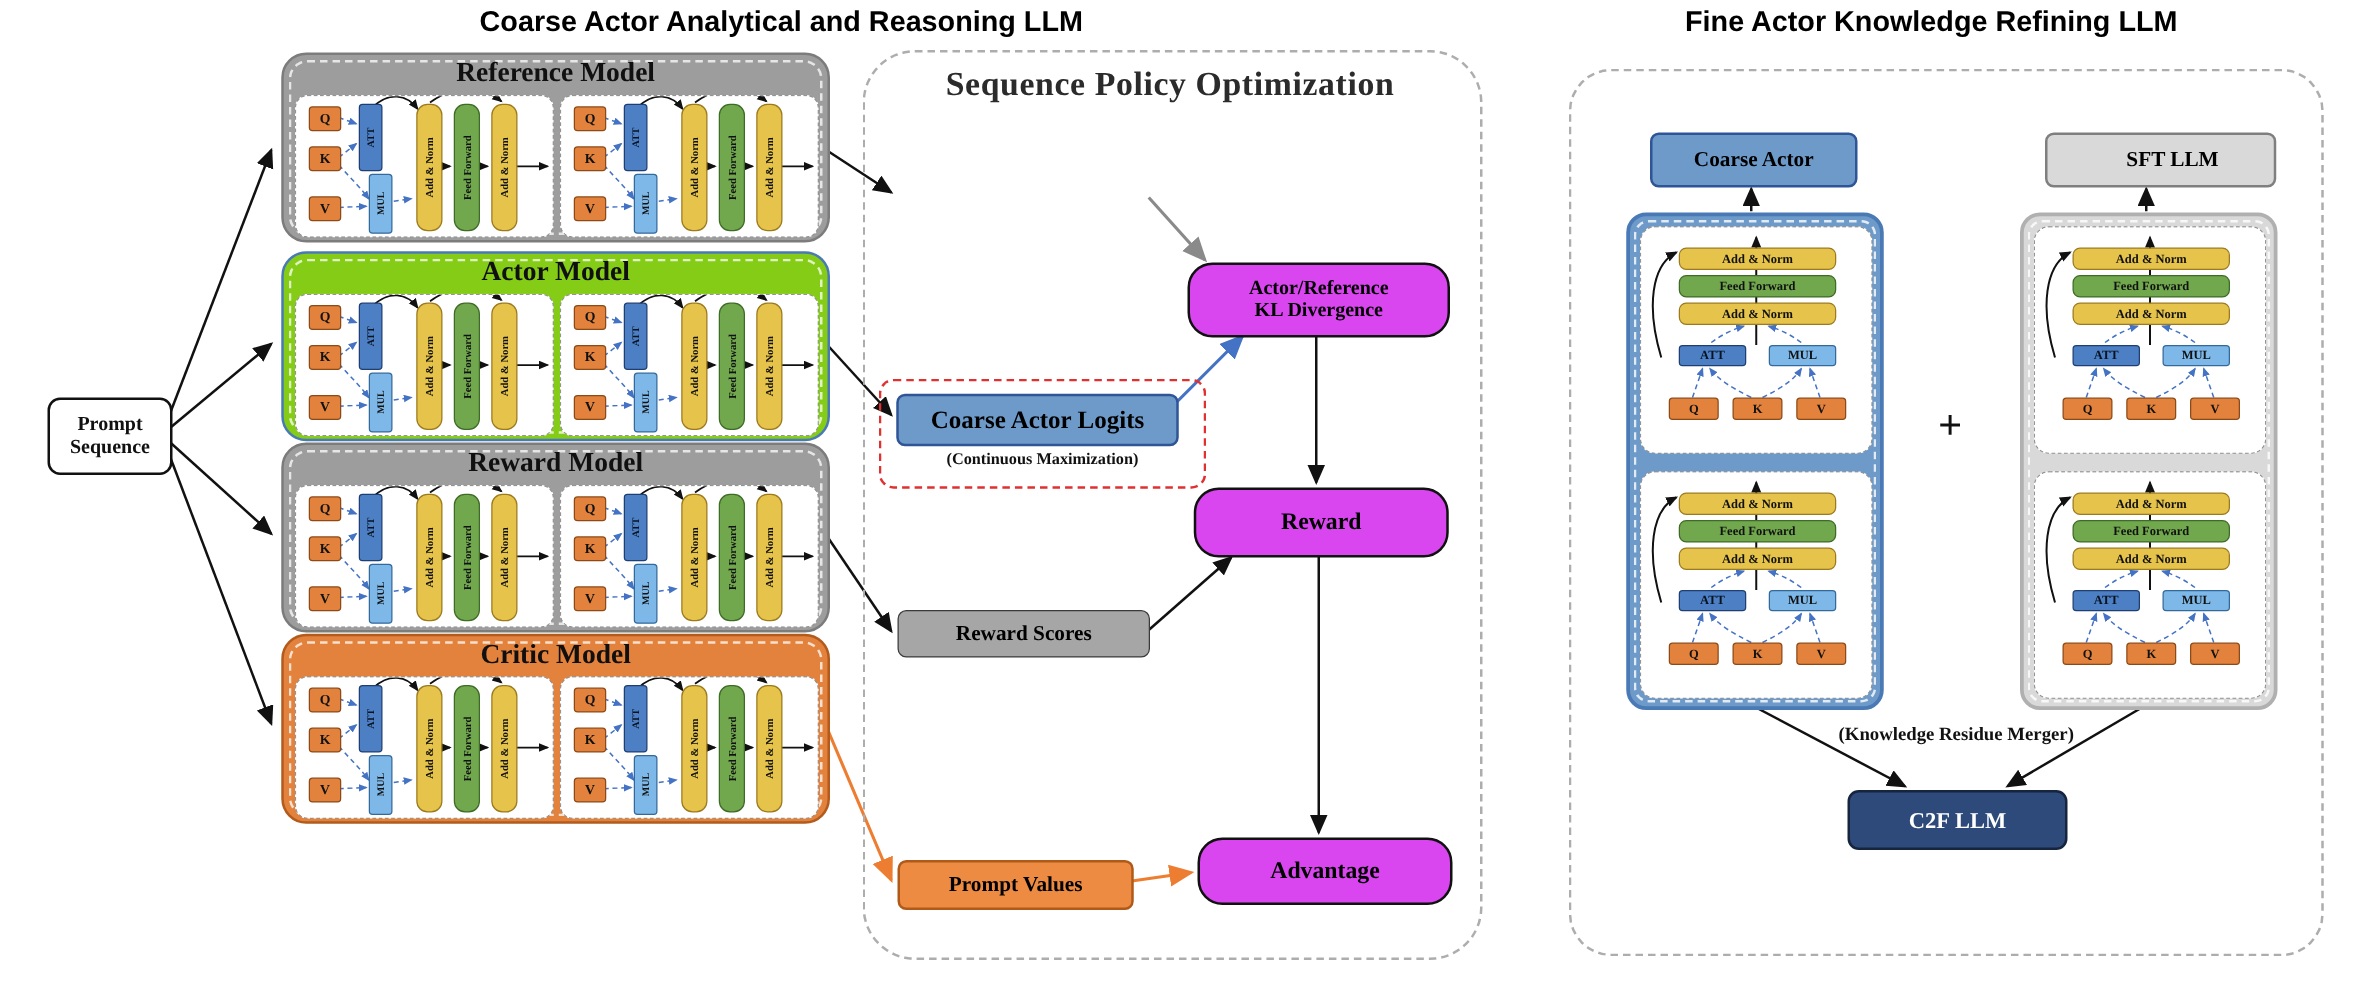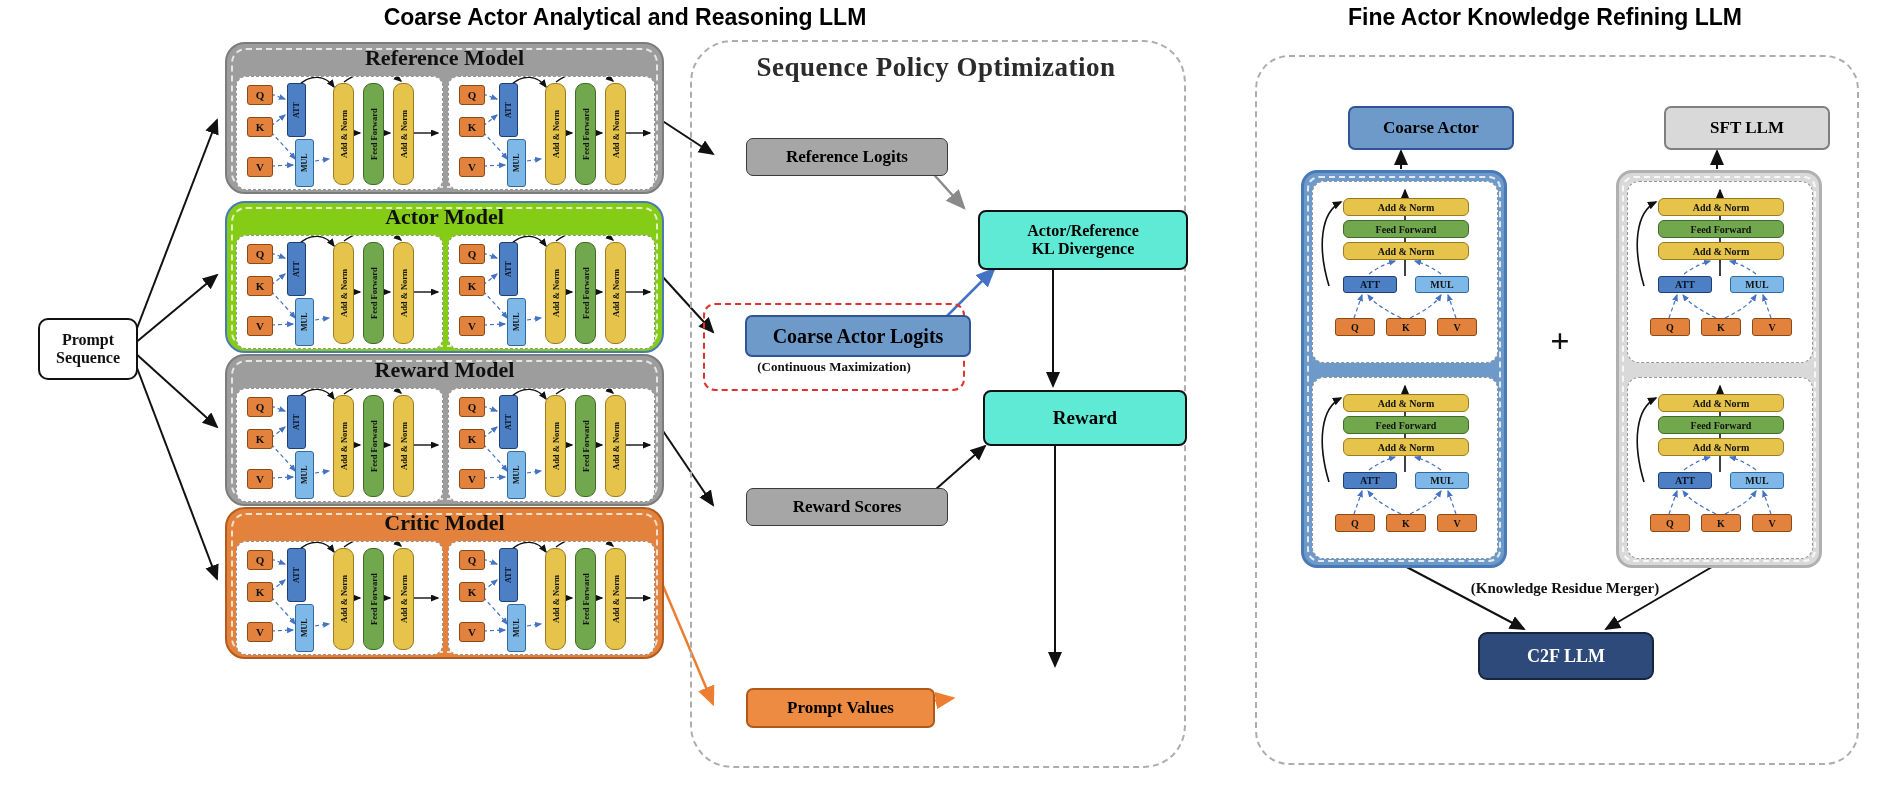--- a/index.html
+++ b/index.html
@@ -48,44 +48,44 @@
   .pill.grn{background:#71a84e;border:1px solid #3e6b25;}
   .p1{left:96px;}.p2{left:126px;}.p3{left:156px;}
 
   
   .ppo{position:absolute;left:690px;top:40px;width:492px;height:724px;border:2px dashed #adadad;
     border-radius:42px;}
   .ppo-title{position:absolute;left:690px;top:52px;width:492px;text-align:center;
     font:600 27px "Liberation Serif",serif;color:#2b2b2b;letter-spacing:.5px;}
 
   .node{position:absolute;display:flex;align-items:center;justify-content:center;text-align:center;
-    font:bold 17px "Liberation Serif",serif;color:#000;border-radius:7px;line-height:1.15;margin-left:28px;}
+    font:bold 17px "Liberation Serif",serif;color:#000;border-radius:7px;line-height:1.15;}
   .n-gray{background:#a6a6a6;border:1.5px solid #3a3a3a;}
   .n-blue{background:#6d9ac9;border:2px solid #2f5597;}
   .n-orange{background:#ed8b43;border:2px solid #b05a1a;}
-  .n-white{background:#5eead4;border:2px solid #111;border-radius:8px;font-size:19px;}
+  .n-white{background:#d946ef;border:2px solid #111;border-radius:20px;font-size:19px;}
   .n-sft{background:#d9d9d9;border:2px solid #7f7f7f;}
 
   .nd-ref-logits{left:718px;top:138px;width:200px;height:36px;}
   .nd-kl{left:950px;top:210px;width:206px;height:56px;font-size:16px;flex-direction:column;}
   .red-wrap{position:absolute;left:703px;top:303px;width:258px;height:84px;
     border:2px dashed #e03030;border-radius:12px;}
   .nd-cal{left:12px;top:10px;width:222px;height:38px;font-size:20px;}
   .cm-label{position:absolute;left:0;top:54px;width:100%;text-align:center;
     font:bold 13px "Liberation Serif",serif;}
   .nd-reward{left:955px;top:390px;width:200px;height:52px;}
   .nd-rs{left:718px;top:488px;width:200px;height:36px;}
   .nd-cv{left:718px;top:688px;width:185px;height:36px;}
   .nd-adv{left:958px;top:670px;width:200px;height:50px;}
 
   
   .fine{position:absolute;left:1255px;top:55px;width:600px;height:706px;border:2px dashed #adadad;
     border-radius:34px;}
   .nd-ca-header{left:1320px;top:106px;width:162px;height:40px;}
-  .nd-sft-header{left:1636px;top:106px;width:162px;height:40px;}
+  .nd-sft-header{left:1636px;top:106px;width:162px;height:40px;padding-left:19px;}
   .stack{position:absolute;top:170px;width:200px;height:392px;border-radius:16px;}
   .stack::after{content:"";position:absolute;inset:3px;border:2px dashed rgba(255,255,255,.8);
     border-radius:12px;pointer-events:none;}
   .st-blue{left:1301px;background:#6d9ac9;border:3px solid #4a7ab5;}
   .st-gray{left:1616px;background:#d9d9d9;border:3px solid #b0b0b0;}
   .hslot{position:absolute;left:8px;width:184px;height:180px;z-index:2;}
   .hs1{top:8px;}.hs2{top:204px;}
 
   
   .hblock{position:relative;width:184px;height:180px;background:#fff;border:1.5px dashed #949494;
@@ -462,35 +462,35 @@
     <span class="pill yel p1 vtxt">Add &amp; Norm</span>
     <span class="pill grn p2 vtxt">Feed Forward</span>
     <span class="pill yel p3 vtxt">Add &amp; Norm</span>
   </div>
 </div>
   </div>
 
   <div class="ppo"></div>
   <div class="ppo-title">Sequence Policy Optimization</div>
 
-  <div class="node n-gray nd-ref-logits">Reference Logits</div>
 
   <div class="node n-white nd-kl">
     <span>Actor/Reference</span>
     <span>KL Divergence</span>
   </div>
 
   <div class="red-wrap">
     <div class="node n-blue nd-cal">Coarse Actor Logits</div>
     <div class="cm-label">(Continuous Maximization)</div>
   </div>
 
   <div class="node n-white nd-reward">Reward</div>
   <div class="node n-gray nd-rs">Reward Scores</div>
   <div class="node n-orange nd-cv">Prompt Values</div>
+  <div class="node n-white nd-adv">Advantage</div>
 
   <div class="fine"></div>
   <div class="node n-blue nd-ca-header">Coarse Actor</div>
   <div class="node n-sft nd-sft-header">SFT LLM</div>
 
   <div class="stack st-blue">
     <div class="hslot hs1">
   <div class="hblock">
     <svg class="hdec" viewBox="0 0 184 180">
       <defs>

